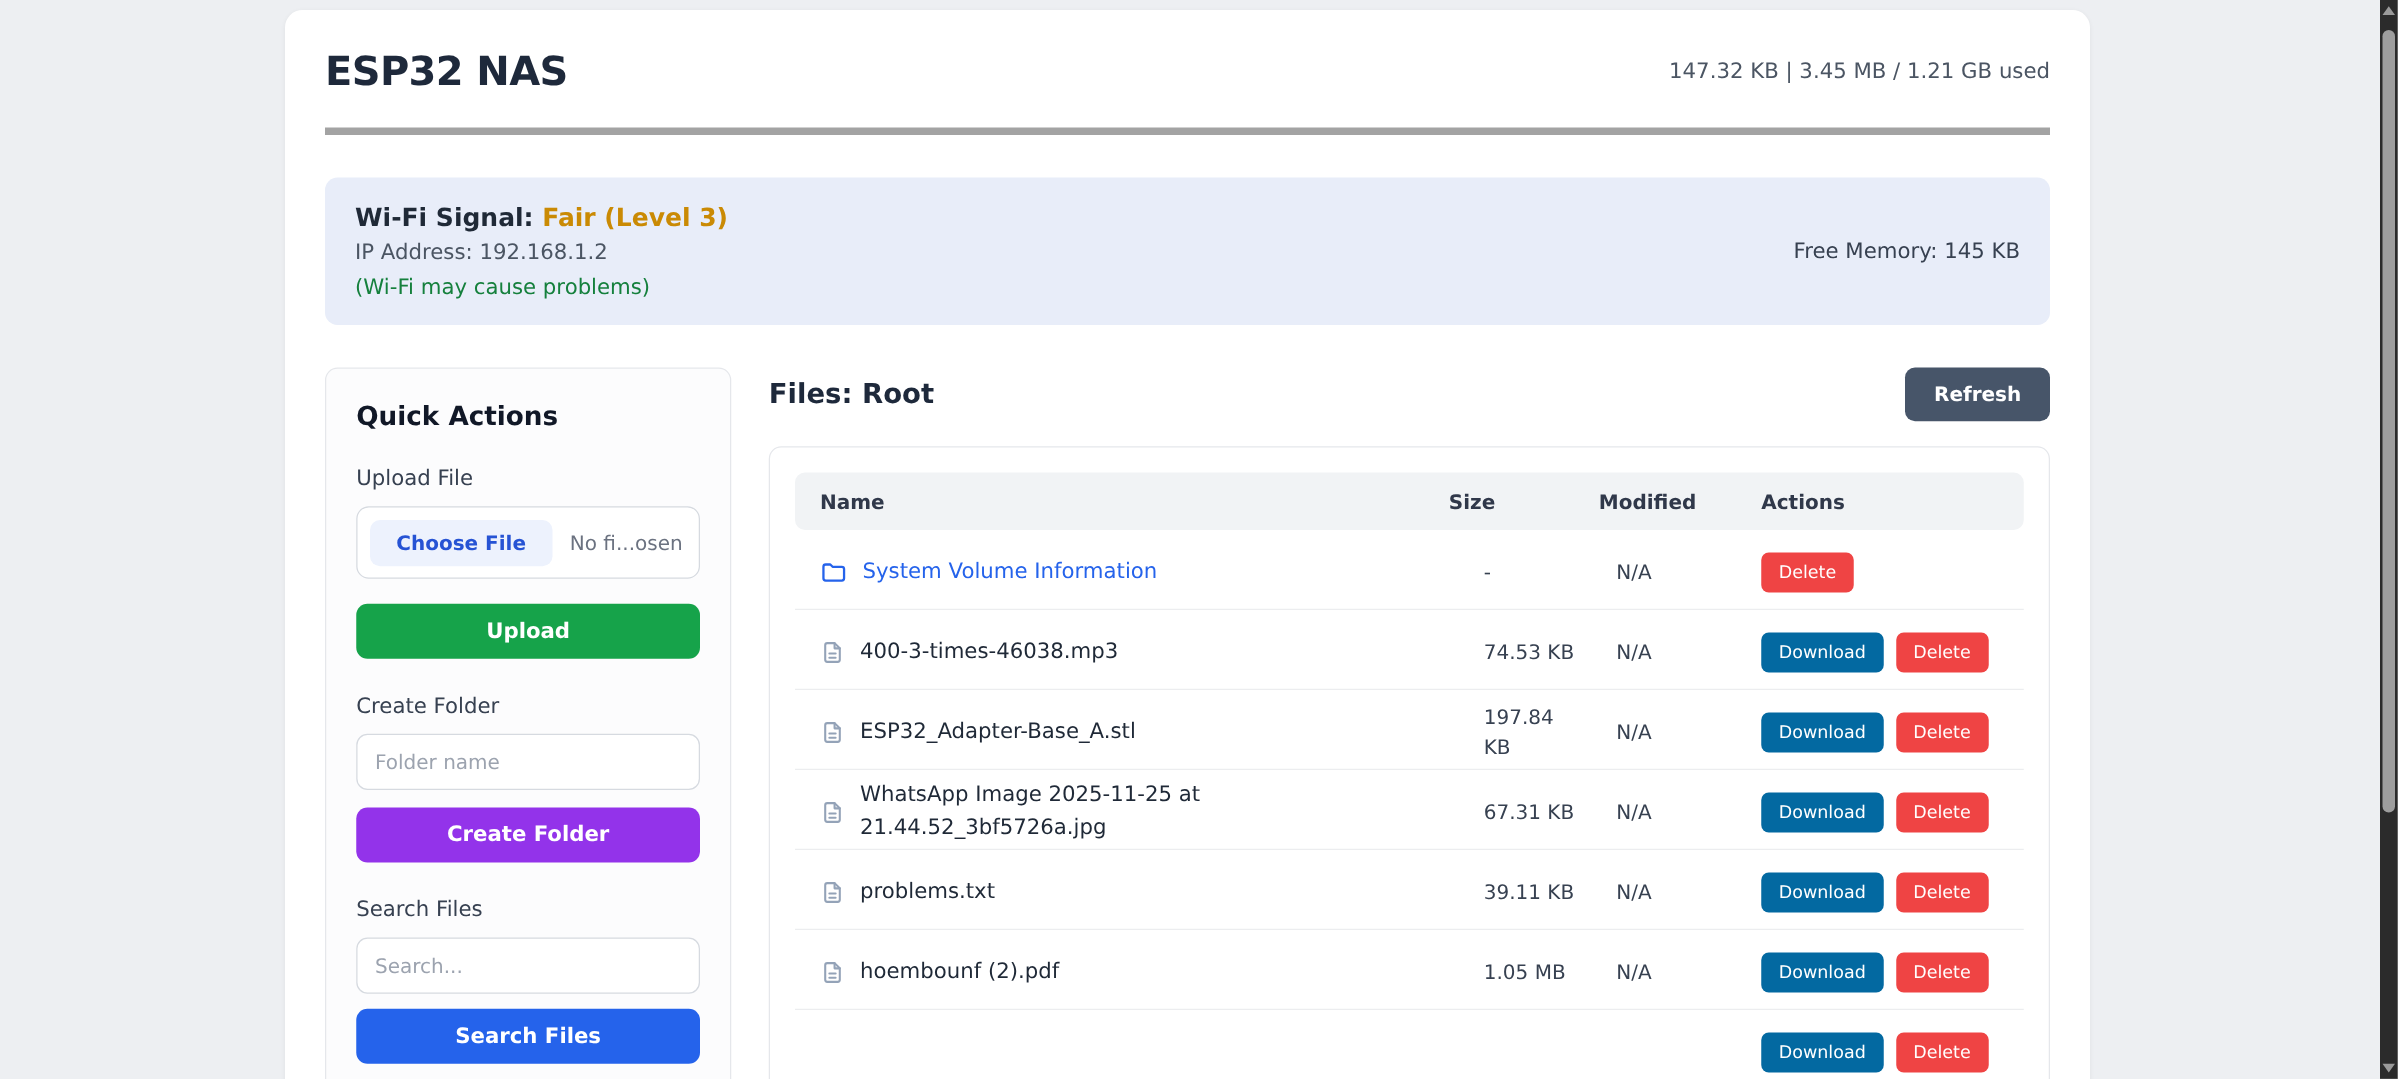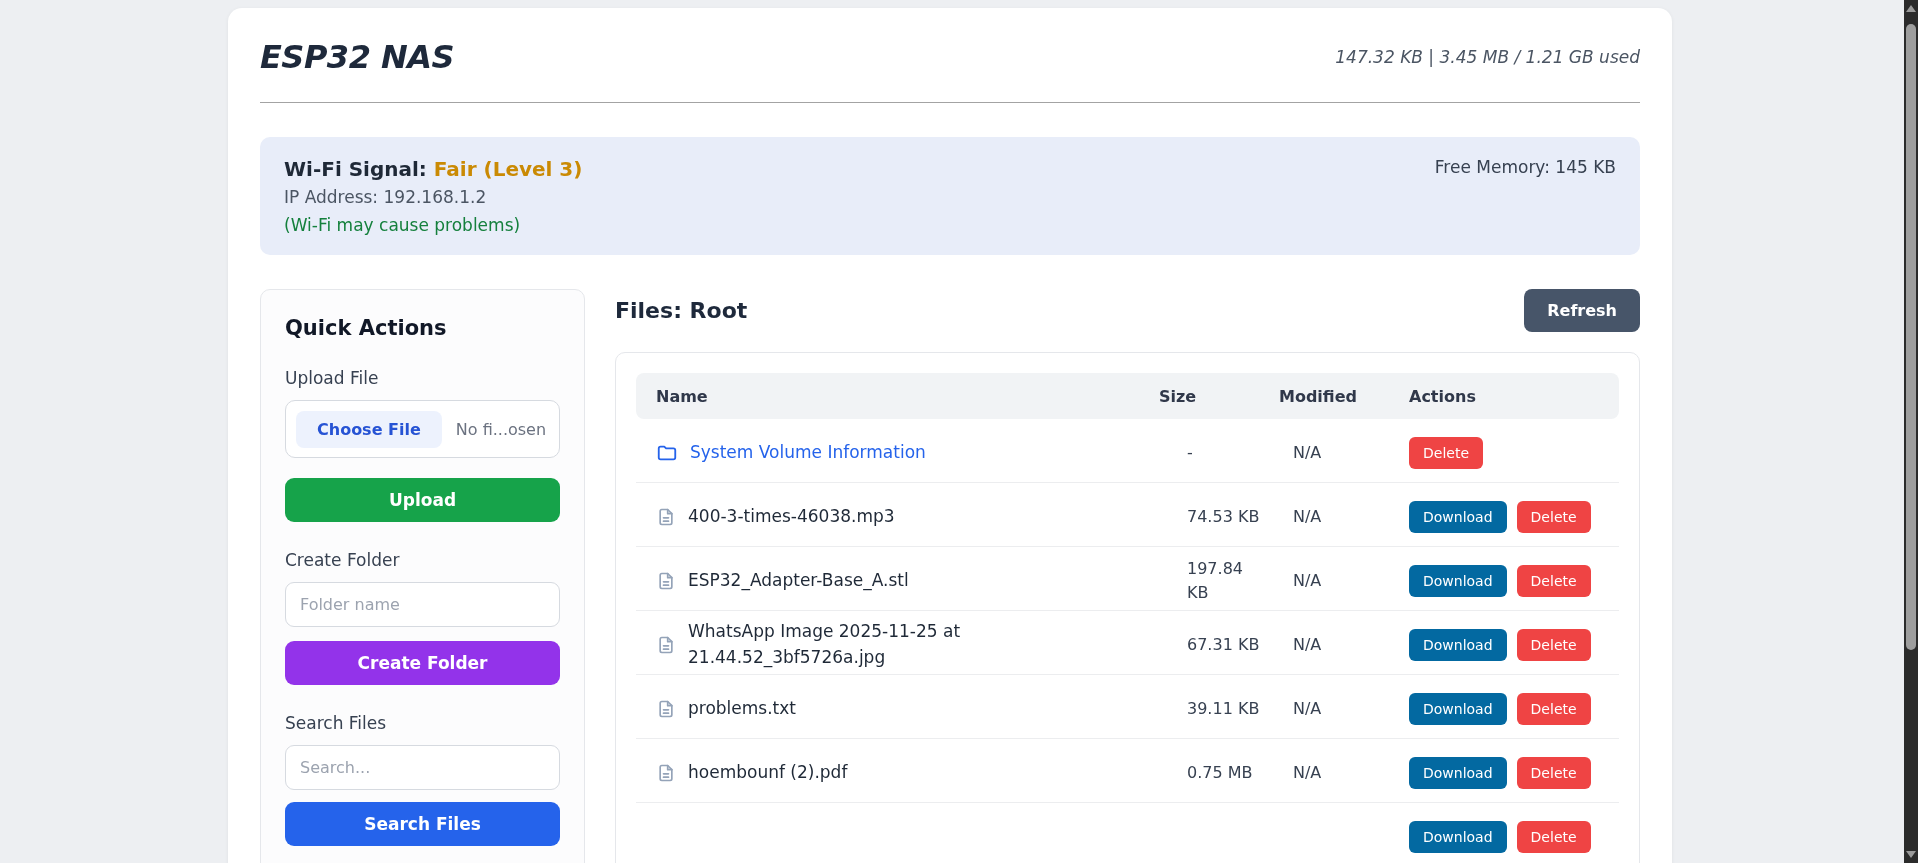--- a/index.html
+++ b/index.html
@@ -34,32 +34,31 @@
     background: #ffffff;
     border-radius: 14px 14px 0 0;
     box-shadow: 0 1px 4px rgba(0,0,0,0.06);
     padding: 0 32px;
     overflow: hidden;
   }
   
   .header-row {
     display: flex; justify-content: space-between; align-items: center;
     padding: 30px 0 26px 0;
-    border-bottom: 1px solid #a3a3a3;
-    font-style: italic;
+    border-bottom: 6px solid #a3a3a3;
   }
   .app-title { font-size: 32px; font-weight: 800; color: #1e293b; letter-spacing: -0.5px; }
   .storage-info { font-size: 17px; color: #4b5563; }
   
   .status-banner {
     margin-top: 34px;
     background: #e8edf9;
     border-radius: 10px;
     padding: 20px 24px;
-    display: flex; justify-content: space-between;  gap: 23px;
+    display: flex; justify-content: space-between; align-items: center; gap: 23px;
   }
   .wifi-line { font-size: 20px; font-weight: 700; color: #1f2937; }
   .wifi-value { color: #ca8a04; }
   .ip-line { font-size: 17px; color: #4b5563; margin-top: 6px; }
   .warn-line { font-size: 17px; color: #15803d; margin-top: 8px; }
   .free-memory { font-size: 17px; color: #374151; }
   
   .columns { display: flex; gap: 30px; margin-top: 34px; align-items: flex-start; }
   
   .sidebar {
@@ -313,21 +312,21 @@
       <span class="icon-wrap icon-slot">
   <svg width="20" height="22" viewBox="0 0 24 24" fill="none" stroke="#94a3b8" stroke-width="2" stroke-linecap="round" stroke-linejoin="round">
     <path d="M14 3H7a2 2 0 0 0-2 2v14a2 2 0 0 0 2 2h10a2 2 0 0 0 2-2V8z"></path>
     <path d="M14 3v5h5"></path>
     <line x1="9" y1="13" x2="15" y2="13"></line>
     <line x1="9" y1="17" x2="15" y2="17"></line>
   </svg>
 </span>
       <span class="fname">hoembounf (2).pdf</span>
     </div>
-    <div class="cell-size">0.75 MB</div>
+    <div class="cell-size">1.05 MB</div>
     <div class="cell-mod">N/A</div>
     <div class="actions-cell">
                 <button class="btn-sm btn-download">Download</button>
                 <button class="btn-sm btn-delete">Delete</button>
               </div>
   </div>
 
   <div class="trow">
     <div class="name-cell">
 

